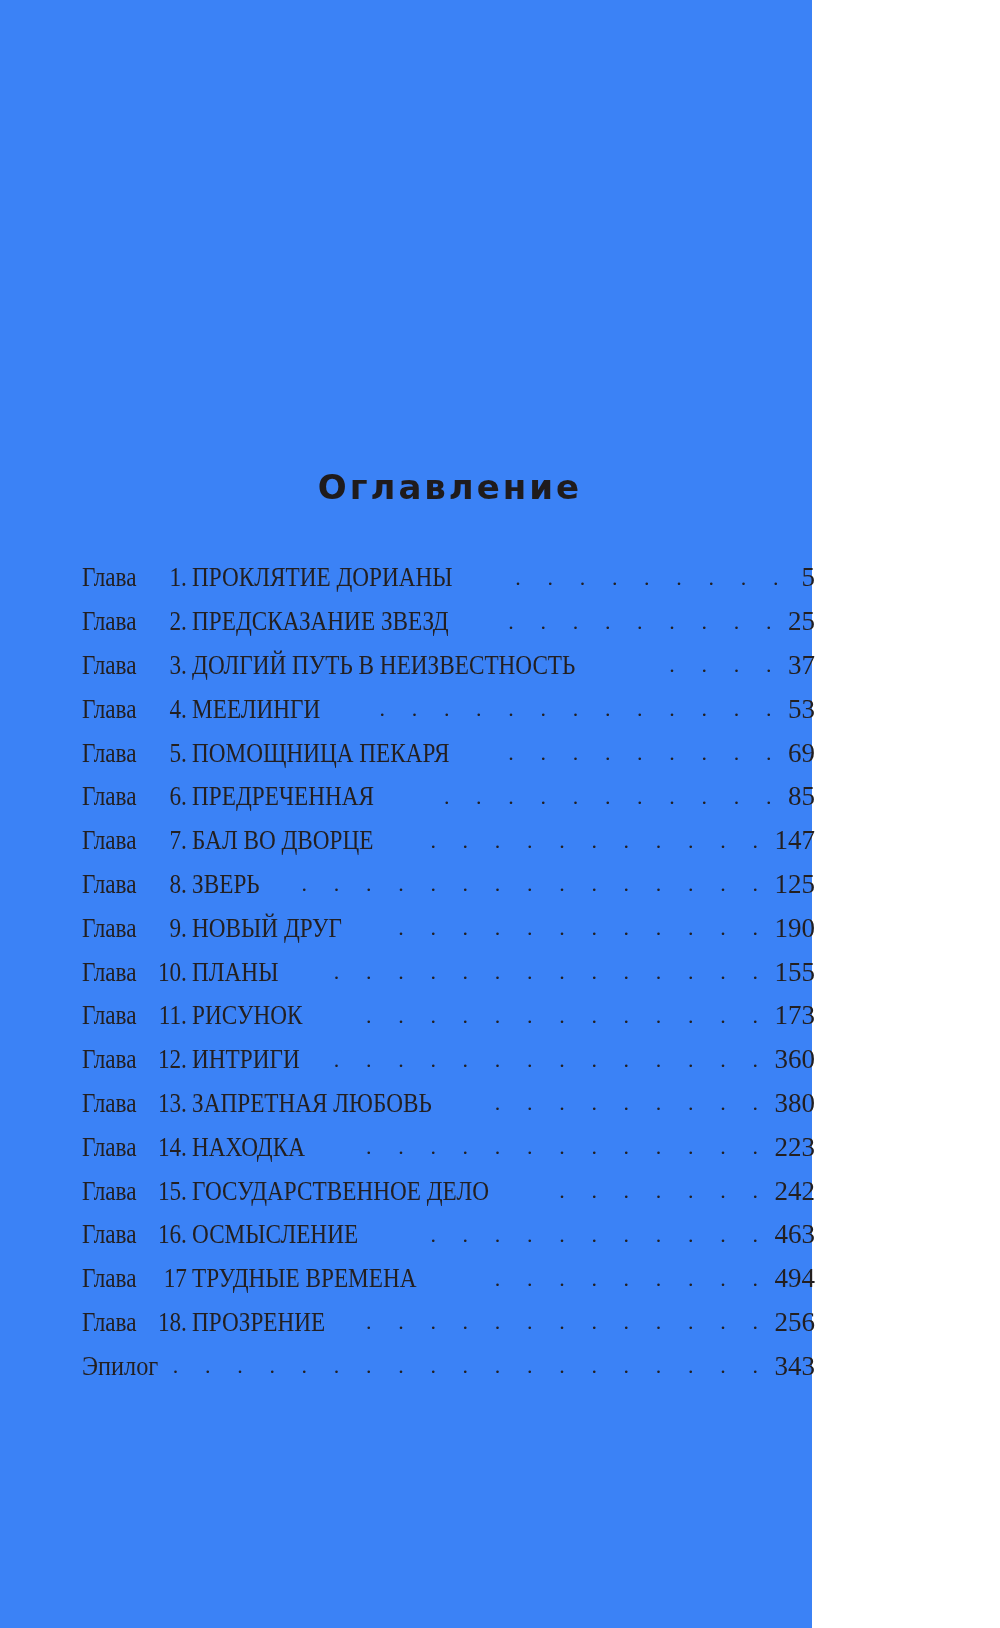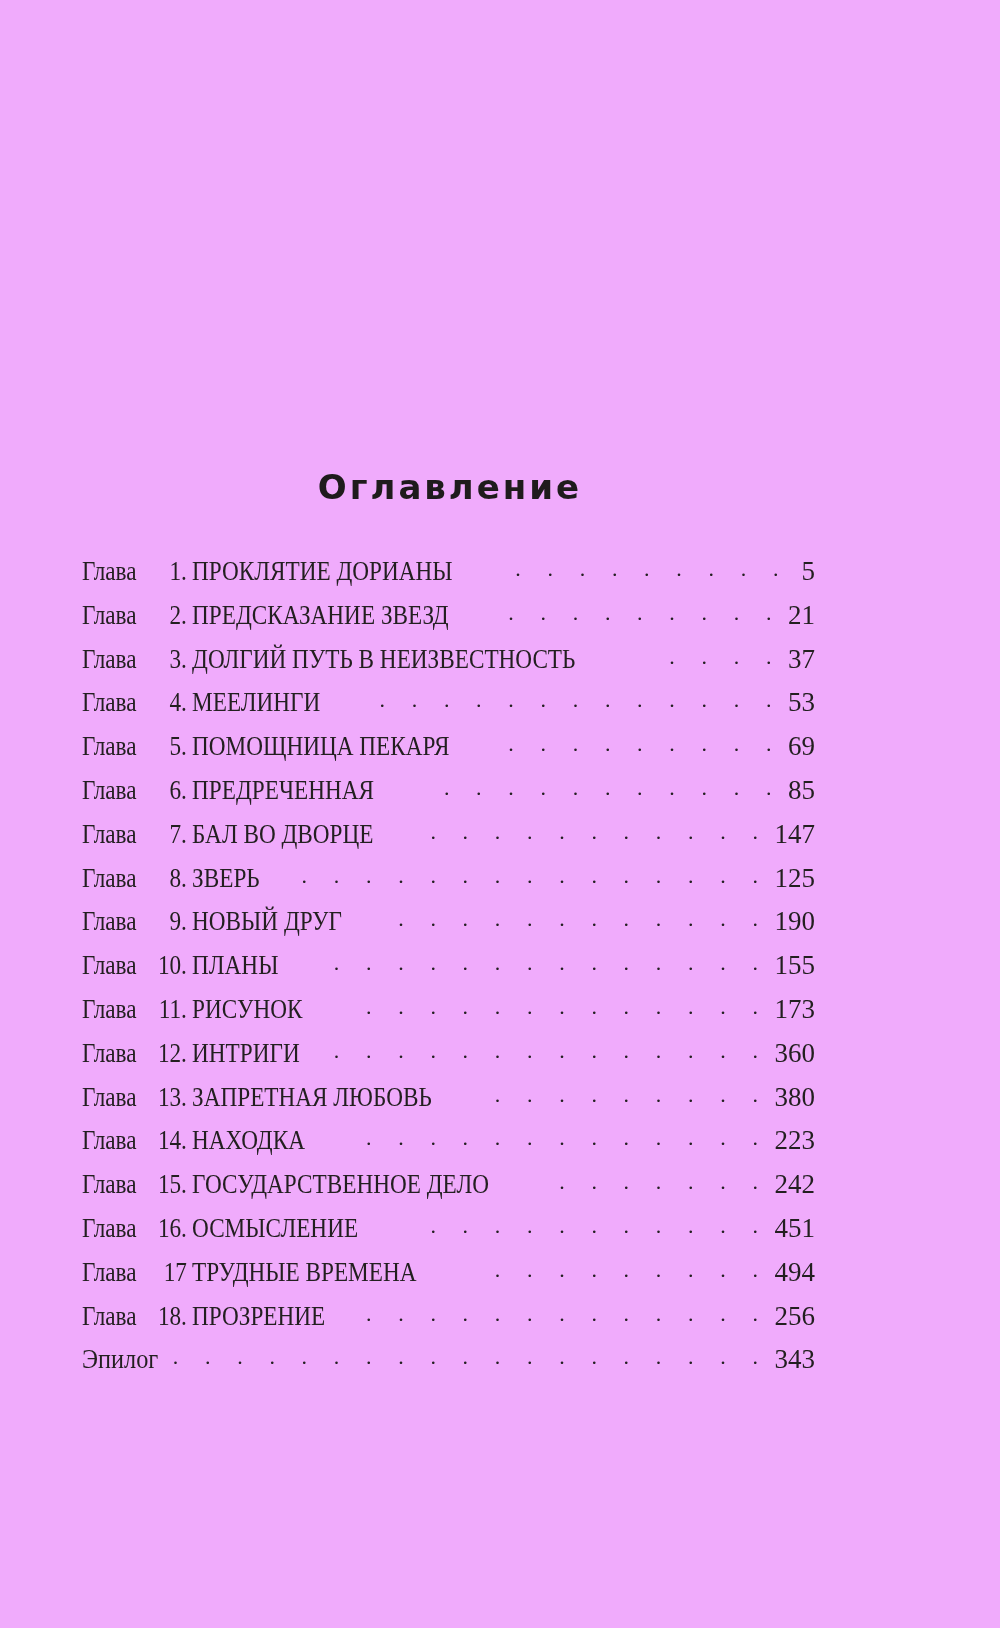--- a/index.html
+++ b/index.html
@@ -10,23 +10,23 @@
     body {
       width: 1000px;
       height: 1628px;
       position: relative;
       overflow: hidden;
       color: #231f20;
     }
     .page {
       position: absolute;
       left: 0; top: 0;
-      width: 1000px;
+      width: 812px;
       height: 1628px;
-      background: #f0abfc;
+      background: #3b82f6;
     }
     .toc-title {
       position: absolute;
       left: 0;
       width: 900px;
       top: 444px;
       text-align: center;
       font-family: "DejaVu Sans", sans-serif;
       font-weight: bold;
       font-size: 34px;
@@ -37,21 +37,21 @@
       position: absolute;
       left: 82px;
       top: 556px;
       width: 733px;
       margin: 0;
       padding: 0;
       list-style: none;
     }
     .toc-row {
       display: flex;
-      align-items: flex-start;
+      align-items: center;
       height: 43.8px;
       font-family: "Liberation Serif", serif;
       font-size: 27px;
       color: #231f20;
       white-space: nowrap;
     }
     .toc-label {
       flex: 0 0 auto;
       transform: scaleX(0.86);
       transform-origin: left center;
@@ -97,21 +97,21 @@
   <ul class="toc-list">
 
   <li class="toc-row">
         <span class="toc-label"><span class="toc-chapter-word">Глава</span><span class="toc-num">1.</span><span class="toc-name">ПРОКЛЯТИЕ ДОРИАНЫ</span></span>
         <span class="toc-leader">. . . . . . . . . . . . . . . . . . . . . . . . . . . . . . . . . . . . . . . . . .</span>
         <span class="toc-page">5</span>
       </li>
       <li class="toc-row">
         <span class="toc-label"><span class="toc-chapter-word">Глава</span><span class="toc-num">2.</span><span class="toc-name">ПРЕДСКАЗАНИЕ ЗВЕЗД</span></span>
         <span class="toc-leader">. . . . . . . . . . . . . . . . . . . . . . . . . . . . . . . . . . . . . . . . . .</span>
-        <span class="toc-page">21</span>
+        <span class="toc-page">25</span>
       </li>
       <li class="toc-row">
         <span class="toc-label"><span class="toc-chapter-word">Глава</span><span class="toc-num">3.</span><span class="toc-name">ДОЛГИЙ ПУТЬ В НЕИЗВЕСТНОСТЬ</span></span>
         <span class="toc-leader">. . . . . . . . . . . . . . . . . . . . . . . . . . . . . . . . . . . . . . . . . .</span>
         <span class="toc-page">37</span>
       </li>
       <li class="toc-row">
         <span class="toc-label"><span class="toc-chapter-word">Глава</span><span class="toc-num">4.</span><span class="toc-name">МЕЕЛИНГИ</span></span>
         <span class="toc-leader">. . . . . . . . . . . . . . . . . . . . . . . . . . . . . . . . . . . . . . . . . .</span>
         <span class="toc-page">53</span>
@@ -167,21 +167,21 @@
         <span class="toc-page">223</span>
       </li>
       <li class="toc-row">
         <span class="toc-label"><span class="toc-chapter-word">Глава</span><span class="toc-num">15.</span><span class="toc-name">ГОСУДАРСТВЕННОЕ ДЕЛО</span></span>
         <span class="toc-leader">. . . . . . . . . . . . . . . . . . . . . . . . . . . . . . . . . . . . . . . . . .</span>
         <span class="toc-page">242</span>
       </li>
       <li class="toc-row">
         <span class="toc-label"><span class="toc-chapter-word">Глава</span><span class="toc-num">16.</span><span class="toc-name">ОСМЫСЛЕНИЕ</span></span>
         <span class="toc-leader">. . . . . . . . . . . . . . . . . . . . . . . . . . . . . . . . . . . . . . . . . .</span>
-        <span class="toc-page">451</span>
+        <span class="toc-page">463</span>
       </li>
       <li class="toc-row">
         <span class="toc-label"><span class="toc-chapter-word">Глава</span><span class="toc-num">17</span><span class="toc-name">ТРУДНЫЕ ВРЕМЕНА</span></span>
         <span class="toc-leader">. . . . . . . . . . . . . . . . . . . . . . . . . . . . . . . . . . . . . . . . . .</span>
         <span class="toc-page">494</span>
       </li>
       <li class="toc-row">
         <span class="toc-label"><span class="toc-chapter-word">Глава</span><span class="toc-num">18.</span><span class="toc-name">ПРОЗРЕНИЕ</span></span>
         <span class="toc-leader">. . . . . . . . . . . . . . . . . . . . . . . . . . . . . . . . . . . . . . . . . .</span>
         <span class="toc-page">256</span>

